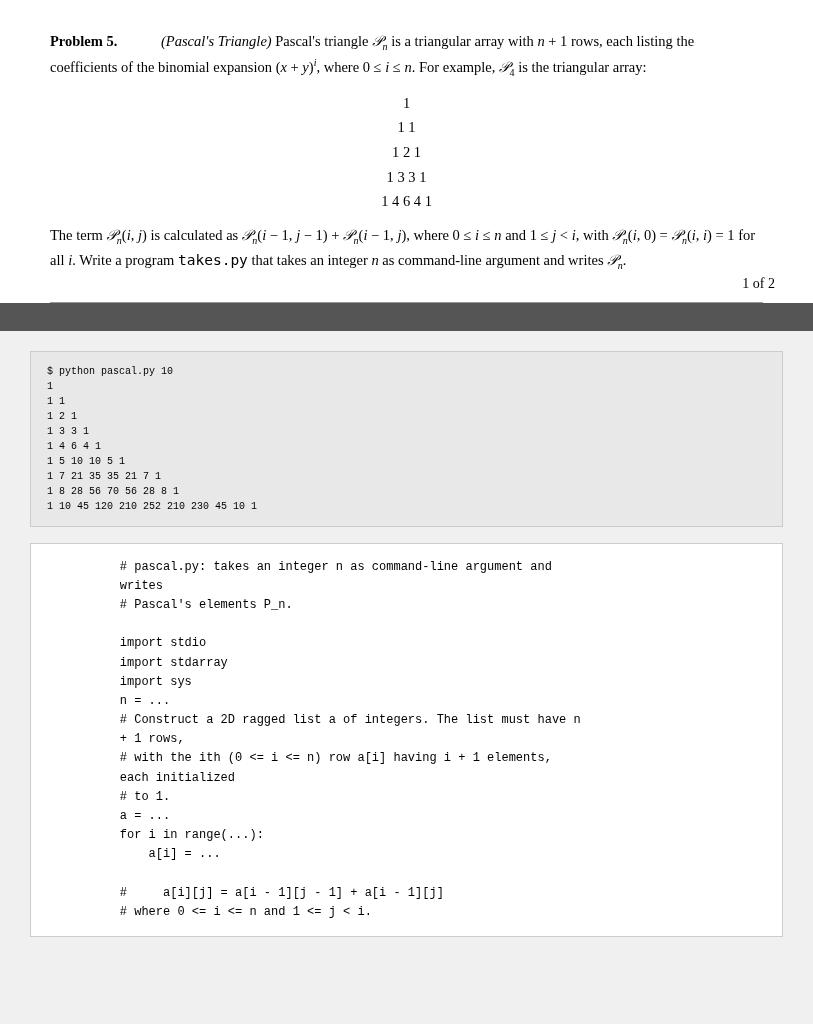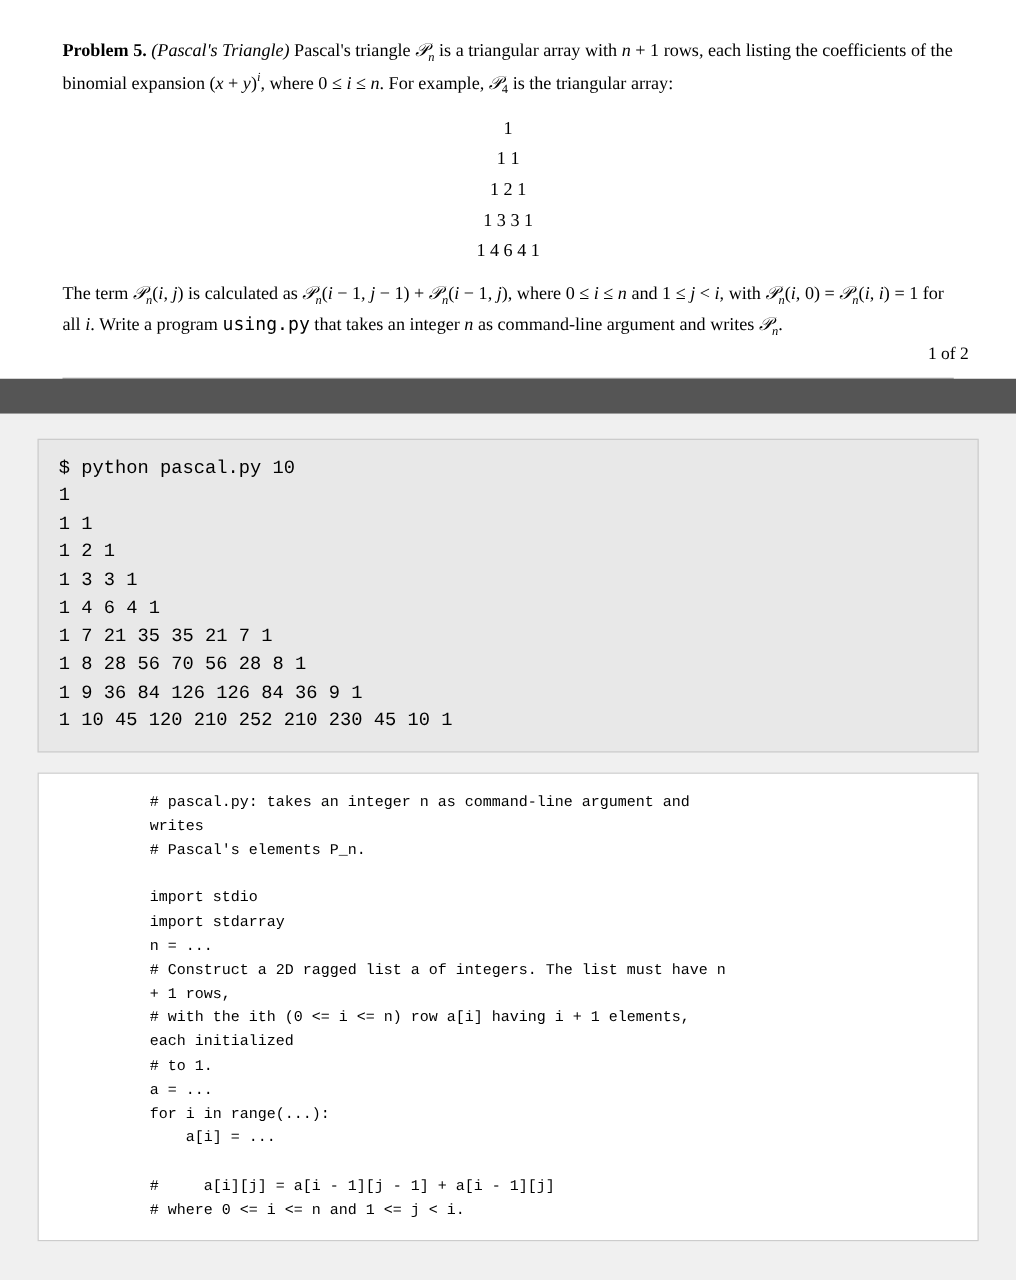--- a/index.html
+++ b/index.html
@@ -28,21 +28,21 @@
     .problem-text {
       line-height: 1.6;
       font-size: 14.5px;
     }
 
     .problem-text p {
       margin-bottom: 8px;
     }
 
     .bold { font-weight: bold; }
-    .italic { font-style: italic; }
+    .italic { font-style: italic; margin-left: 40px; }
 
     .triangle-display {
       text-align: center;
       font-family: 'Times New Roman', serif;
       line-height: 1.7;
       margin: 10px 0;
       font-size: 14.5px;
     }
 
     .page-number {
@@ -71,21 +71,21 @@
       flex: 1;
       padding: 20px 30px;
     }
 
     
     .terminal-block {
       background: #e8e8e8;
       border: 1px solid #ccc;
       padding: 12px 16px;
       font-family: 'Courier New', Courier, monospace;
-      font-size: 15px;
+      font-size: 10px;
       line-height: 1.5;
       margin-bottom: 16px;
       color: #000;
     }
 
     .code-block {
       background: #fff;
       border: 1px solid #ccc;
       padding: 14px 60px;
       font-family: 'Courier New', Courier, monospace;
@@ -120,54 +120,55 @@
       <div class="triangle-display">
         <div>1</div>
         <div>1   1</div>
         <div>1   2   1</div>
         <div>1   3   3   1</div>
         <div>1   4   6   4   1</div>
       </div>
 
       <p>
         The term <em>𝒫<sub>n</sub></em>(<em>i</em>, <em>j</em>) is calculated as <em>𝒫<sub>n</sub></em>(<em>i</em> − 1, <em>j</em> − 1) + <em>𝒫<sub>n</sub></em>(<em>i</em> − 1, <em>j</em>), where 0 ≤ <em>i</em> ≤ <em>n</em> and 1 ≤ <em>j</em> &lt; <em>i</em>, with <em>𝒫<sub>n</sub></em>(<em>i</em>, 0) = <em>𝒫<sub>n</sub></em>(<em>i</em>, <em>i</em>) = 1
-        for all <em>i</em>. Write a program <code>using.py</code> that takes an integer <em>n</em> as command-line argument and writes <em>𝒫<sub>n</sub></em>.
+        for all <em>i</em>. Write a program <code>takes.py</code> that takes an integer <em>n</em> as command-line argument and writes <em>𝒫<sub>n</sub></em>.
       </p>
     </div>
 
     <div class="page-number">1 of 2</div>
   </div>
 
   <hr class="divider-line">
 
   <div class="dark-separator"></div>
 
   <div class="bottom-page">
 
     <div class="terminal-block">
       <span class="code-line">$ python pascal.py 10</span>
       <span class="code-line">1</span>
       <span class="code-line">1 1</span>
       <span class="code-line">1 2 1</span>
       <span class="code-line">1 3 3 1</span>
       <span class="code-line">1 4 6 4 1</span>
+      <span class="code-line">1 5 10 10 5 1</span>
       <span class="code-line">1 7 21 35 35 21 7 1</span>
       <span class="code-line">1 8 28 56 70 56 28 8 1</span>
-      <span class="code-line">1 9 36 84 126 126 84 36 9 1</span>
       <span class="code-line">1 10 45 120 210 252 210 230 45 10 1</span>
     </div>
 
     <div style="position:relative;">
       <div class="code-block">
         <span class="code-line">    # pascal.py: takes an integer n as command-line argument and</span>
         <span class="code-line">    writes</span>
         <span class="code-line">    # Pascal's elements P_n.</span>
         <span class="code-line">&nbsp;</span>
         <span class="code-line">    import stdio</span>
         <span class="code-line">    import stdarray</span>
+        <span class="code-line">    import sys</span>
         <span class="code-line">    n = ...</span>
         <span class="code-line">    # Construct a 2D ragged list a of integers. The list must have n</span>
         <span class="code-line">    + 1 rows,</span>
         <span class="code-line">    # with the ith (0 &lt;= i &lt;= n) row a[i] having i + 1 elements,</span>
         <span class="code-line">    each initialized</span>
         <span class="code-line">    # to 1.</span>
         <span class="code-line">    a = ...</span>
         <span class="code-line">    for i in range(...):</span>
         <span class="code-line">        a[i] = ...</span>
         <span class="code-line">&nbsp;</span>

